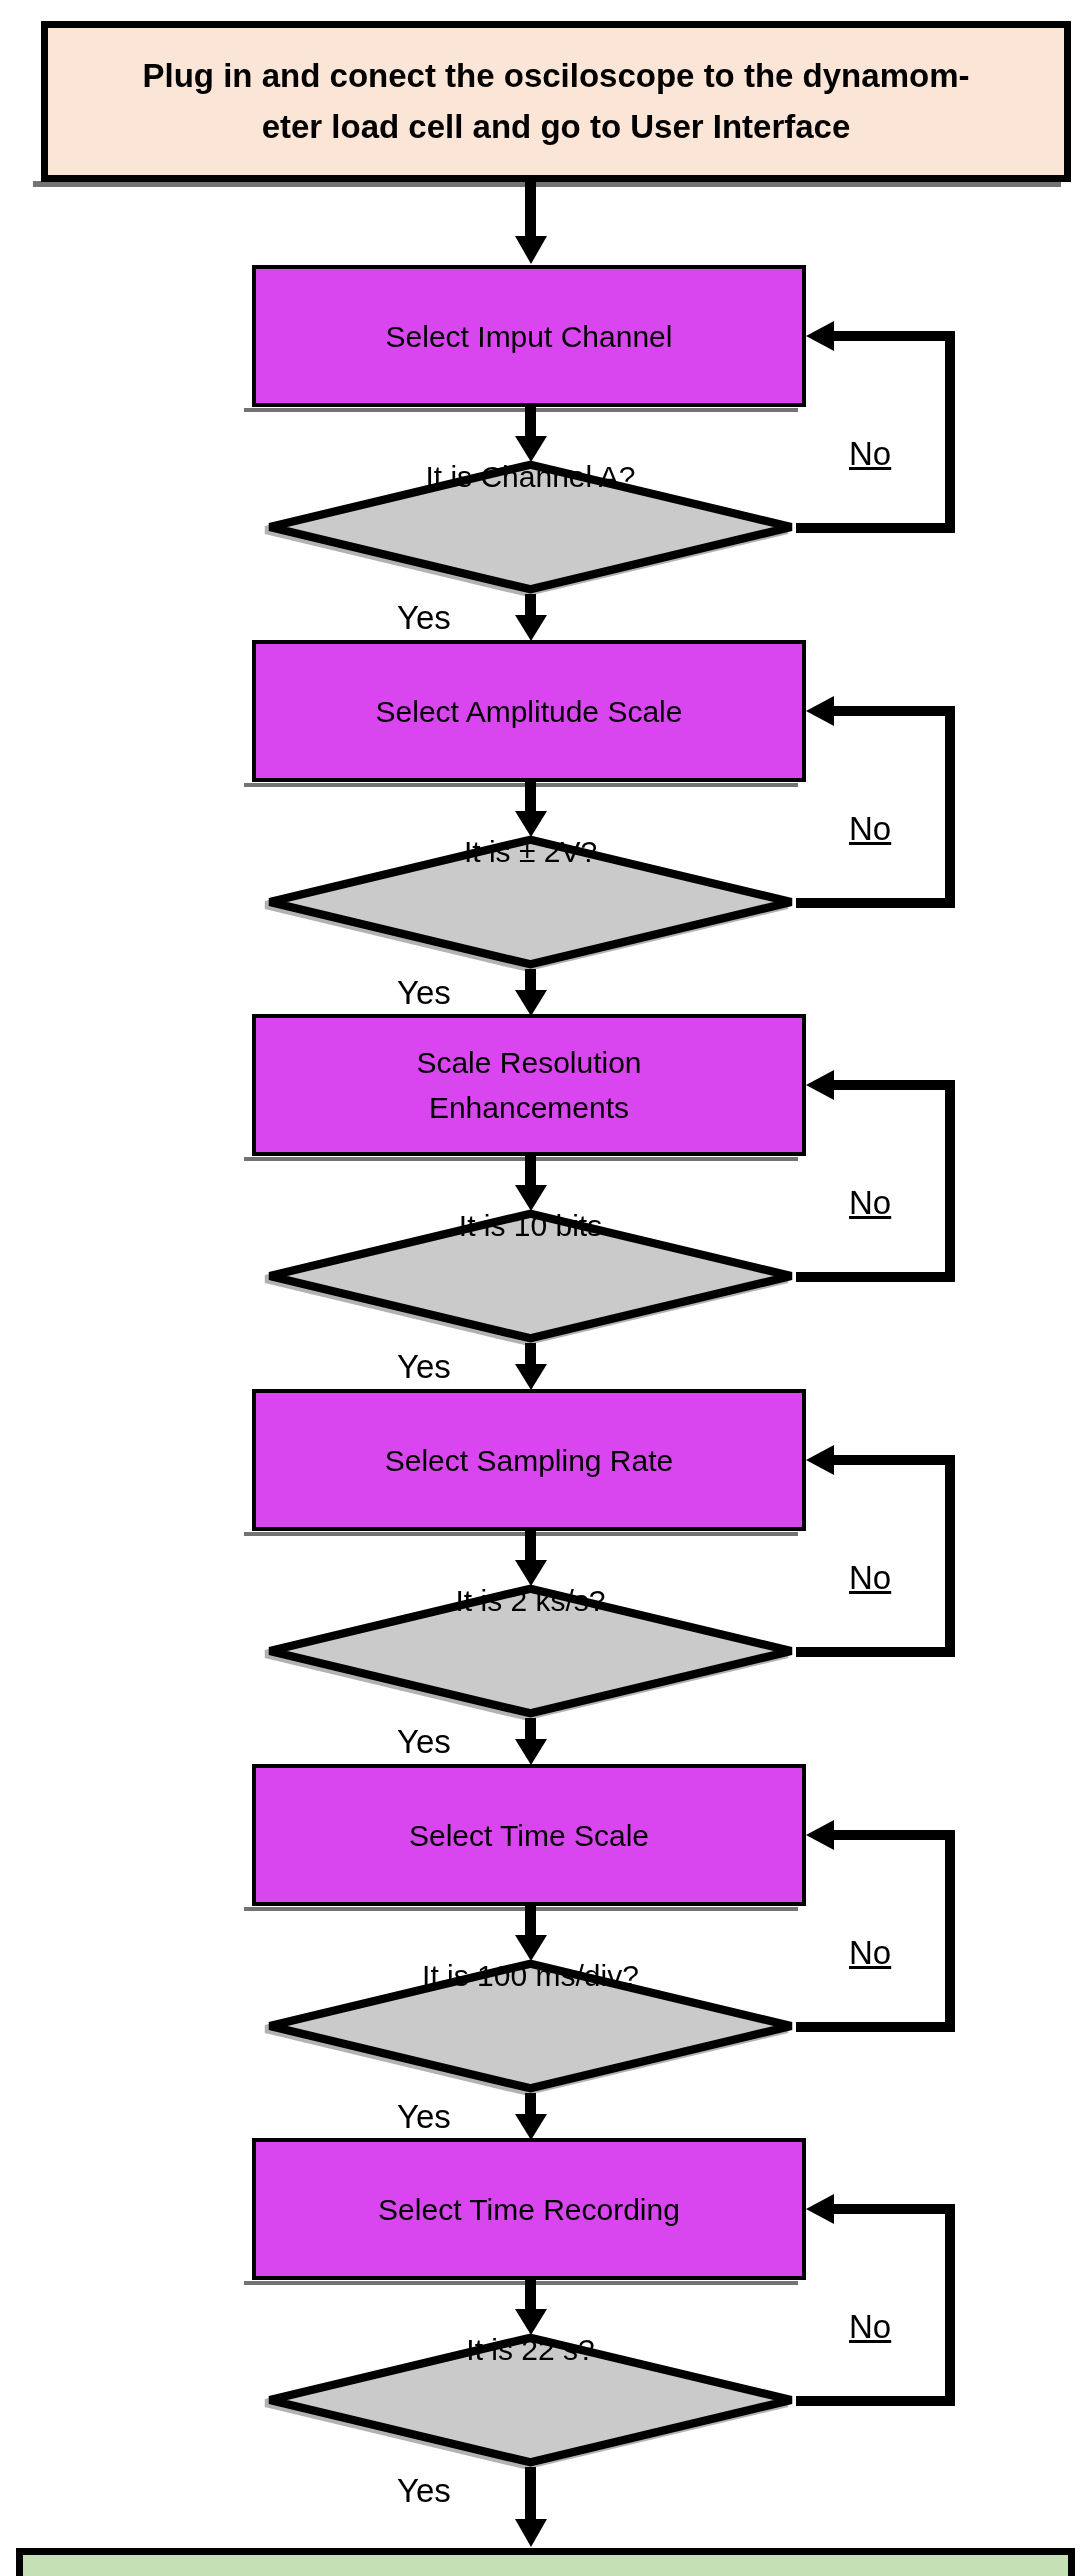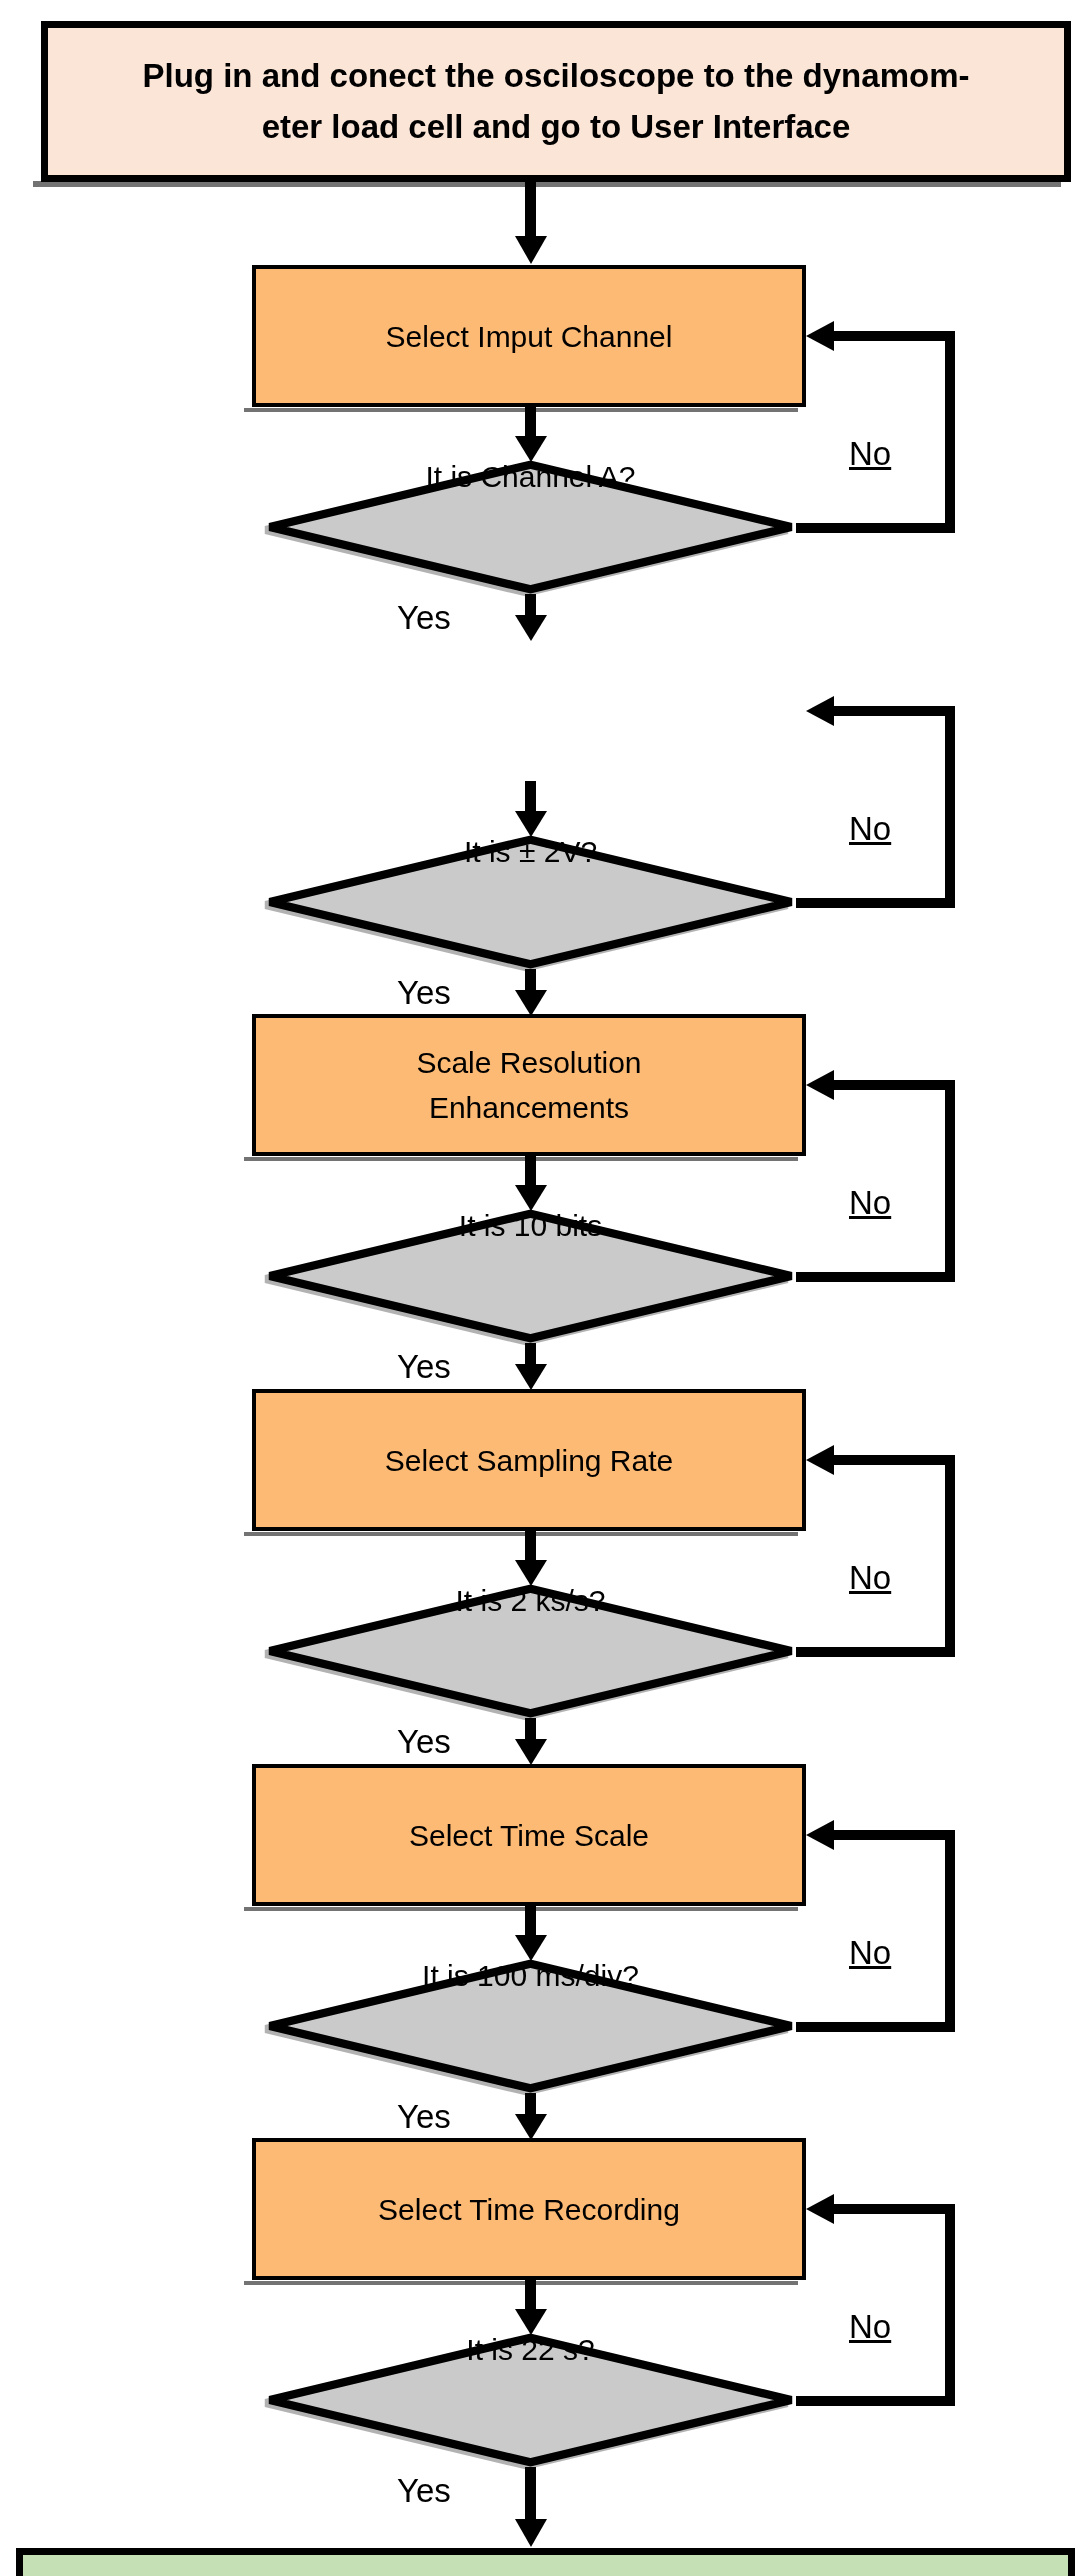--- a/index.html
+++ b/index.html
@@ -18,21 +18,21 @@
     background:rgba(0,0,0,0.55);
   }
   #start-node{left:41px;top:20.6px;width:1030px;height:161px;background:#FBE5D6;font-size:33px;line-height:1.55;}
   #end-node{left:15.5px;top:2548px;width:1059px;height:152px;background:#C5E0B4;font-size:33px;}
   .pre{white-space:pre-line;}
 
   
   .section{position:absolute;left:0;width:1090px;height:375px;}
   .process{
     position:absolute;left:252px;top:0;width:554px;height:142px;box-sizing:border-box;
-    background:#fdba74;border:4.6px solid #000;
+    background:#d946ef;border:4.6px solid #000;
     display:flex;align-items:center;justify-content:center;text-align:center;
     font-size:30px;line-height:1.5;
   }
   .process::after{
     content:"";position:absolute;left:-12.4px;right:4.1px;bottom:-9.3px;height:4.6px;
     background:rgba(0,0,0,0.55);
   }
   .shaft{position:absolute;left:525px;width:11.3px;background:#000;}
   .s1{top:141px;height:31px;}
   .s2{top:329px;height:21.6px;}
@@ -92,20 +92,23 @@
     <div class="head-down h2"></div>
     <span class="yes">Yes</span>
     <span class="no">No</span>
     <div class="loop-head"></div>
     <div class="loop-top"></div>
     <div class="loop-vert"></div>
     <div class="loop-bottom"></div>
   </div>
 
   <div class="section" style="top:640px">
+    <div class="process">
+      <span class="pre">Select Amplitude Scale</span>
+    </div>
     <div class="shaft s1"></div>
     <div class="head-down h1"></div>
     <svg class="diamond" viewBox="0 0 1030 260">
       <polygon points="515,9 1021,130 515,251 9,130"></polygon>
     </svg>
     <div class="decision-label-wrap">
       <span>It is ± 2V?</span>
     </div>
     <div class="shaft s2"></div>
     <div class="head-down h2"></div>

